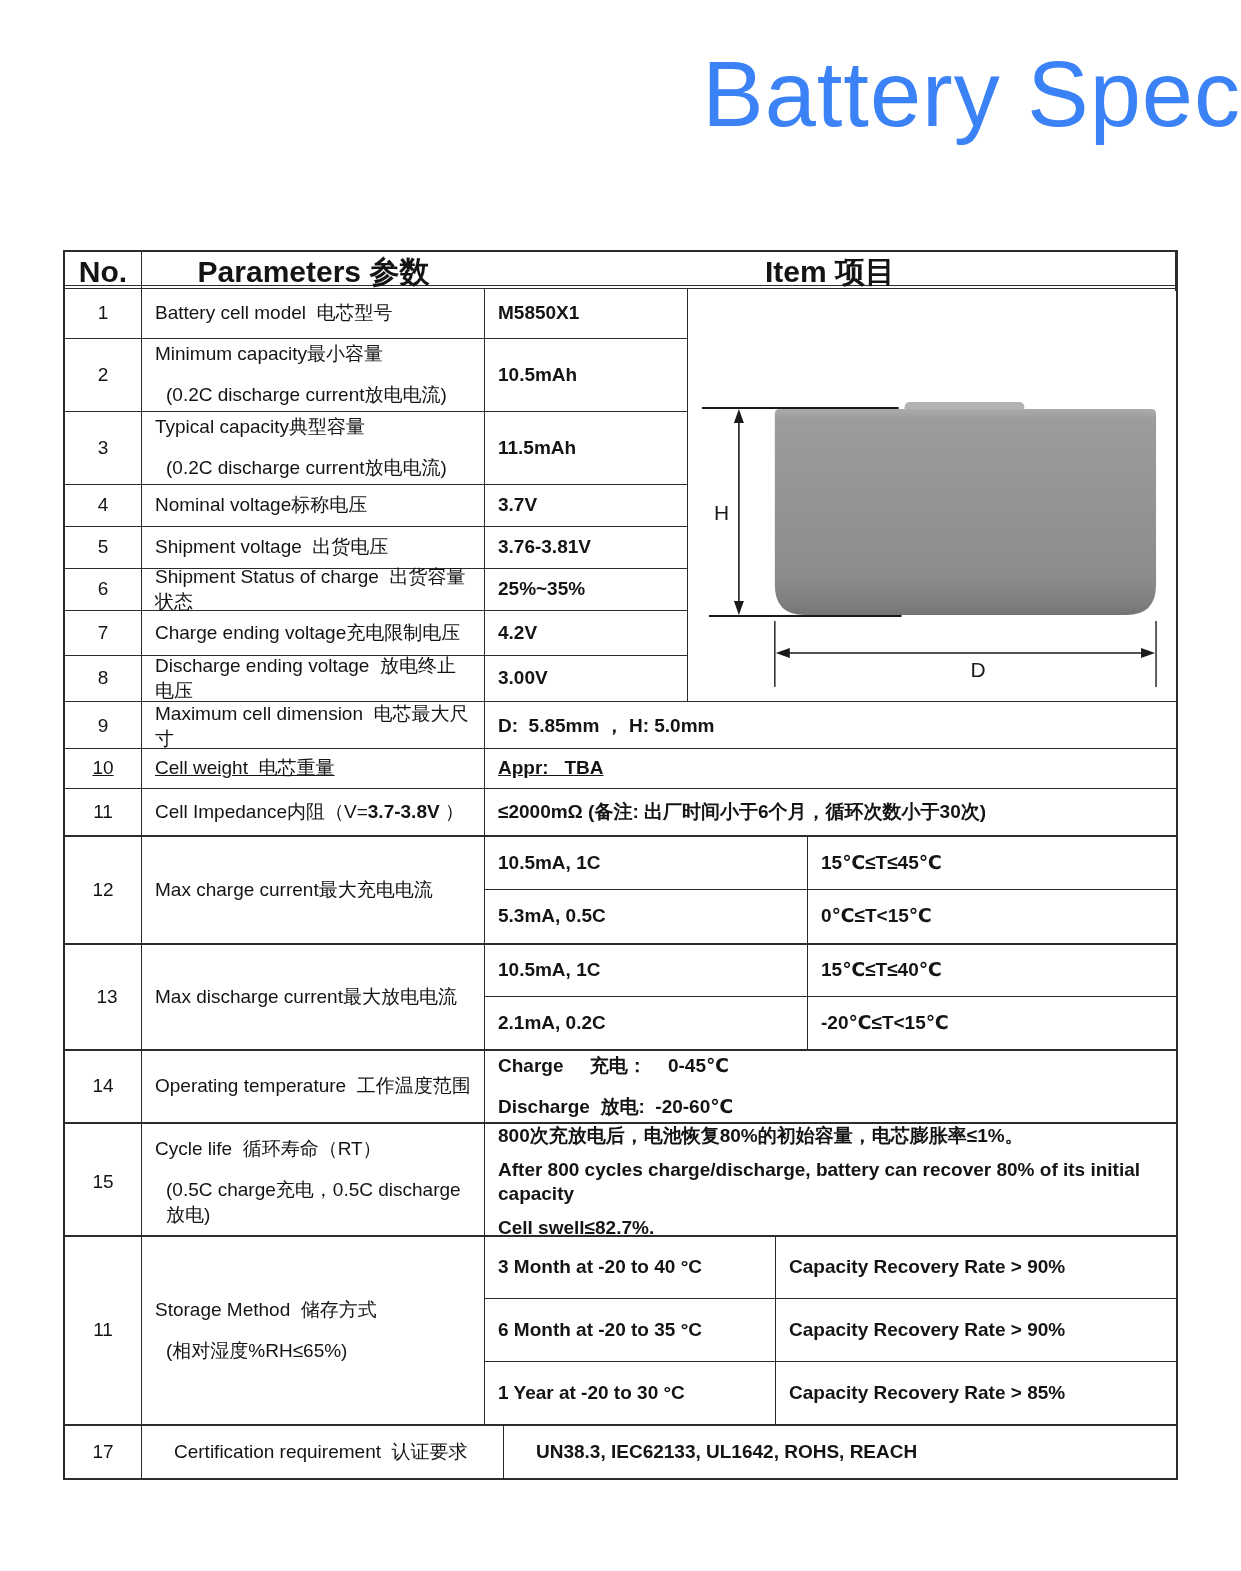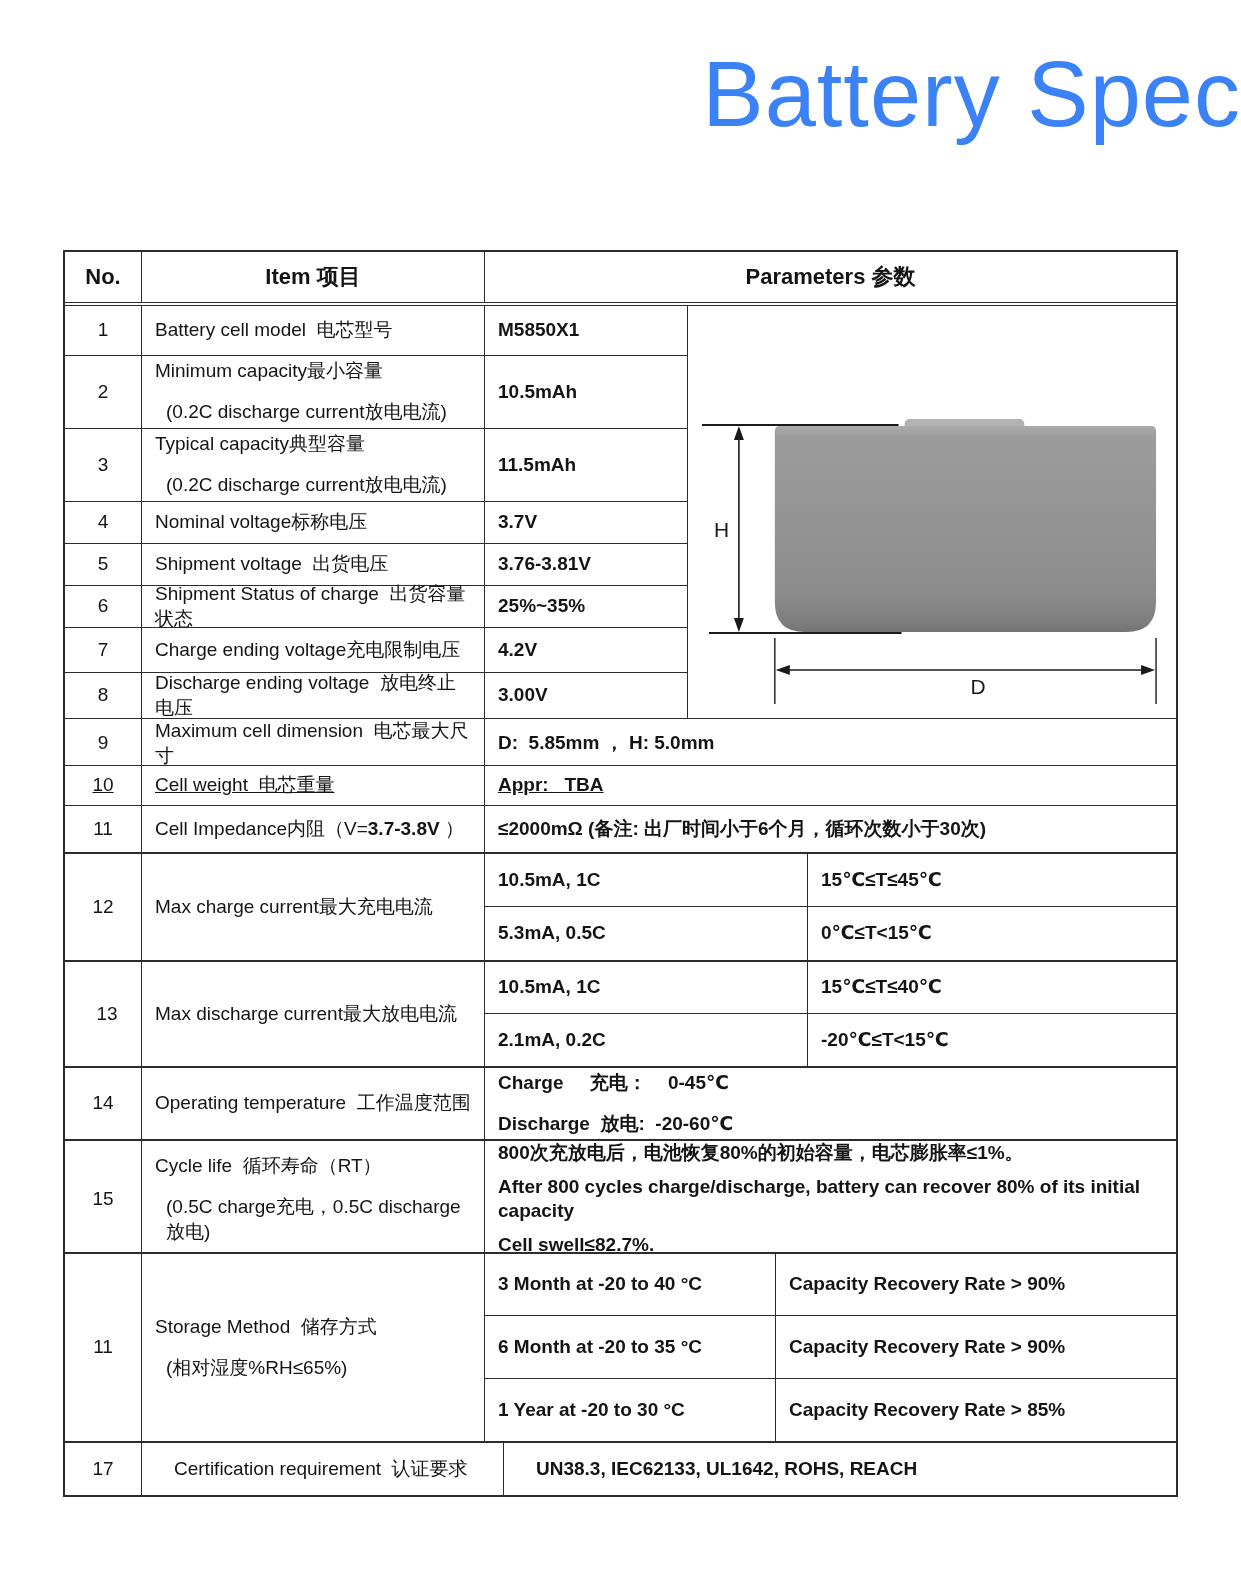--- a/index.html
+++ b/index.html
@@ -28,23 +28,23 @@
   .g-main { grid-template-columns: 77px 343px 1fr; }
   .g-18   { grid-template-columns: 77px 343px 203px 1fr; }
   .g-cur  { grid-template-columns: 77px 343px 323px 1fr; }
   .g-sto  { grid-template-columns: 77px 343px 291px 1fr; }
 
   .blk { border-bottom: 1px solid #2c2c2c; }
   .blk.thick { border-bottom: 2px solid #2c2c2c; }
   .blk.none { border-bottom: none; }
 
   .hdr {
-    height: 54px;
+    height: 37px;
     border-bottom: 4px double #2c2c2c;
-    font-weight: bold; font-size: 22px;
+    font-weight: bold; font-size: 30px;
   }
 
   .cell {
     display: flex; align-items: center;
     padding: 0 10px 0 13px;
     border-right: 1px solid #2c2c2c;
     white-space: pre-wrap;
     line-height: 1.3;
   }
   .cell.last { border-right: none; }
@@ -67,22 +67,22 @@
 <body>
 
 <div class="page">
 
   <h1 class="title">Battery Spec</h1>
 
   <div class="spec-table">
 
     <div class="grid g-main hdr">
       <div class="cell ctr">No.</div>
+      <div class="cell ctr last">Parameters 参数</div>
       <div class="cell ctr">Item 项目</div>
-      <div class="cell ctr last">Parameters 参数</div>
     </div>
 
     <div class="grid g-18 blk" style="grid-template-rows:50px 73px 73px 42px 42px 42px 45px 45px;">
 
       <div class="cell ctr hb">1</div>
       <div class="cell hb">Battery cell model  电芯型号</div>
       <div class="cell hb b">M5850X1</div>
 
       <div class="diagram-cell">
         <svg viewBox="0 0 489 412" preserveAspectRatio="none">

